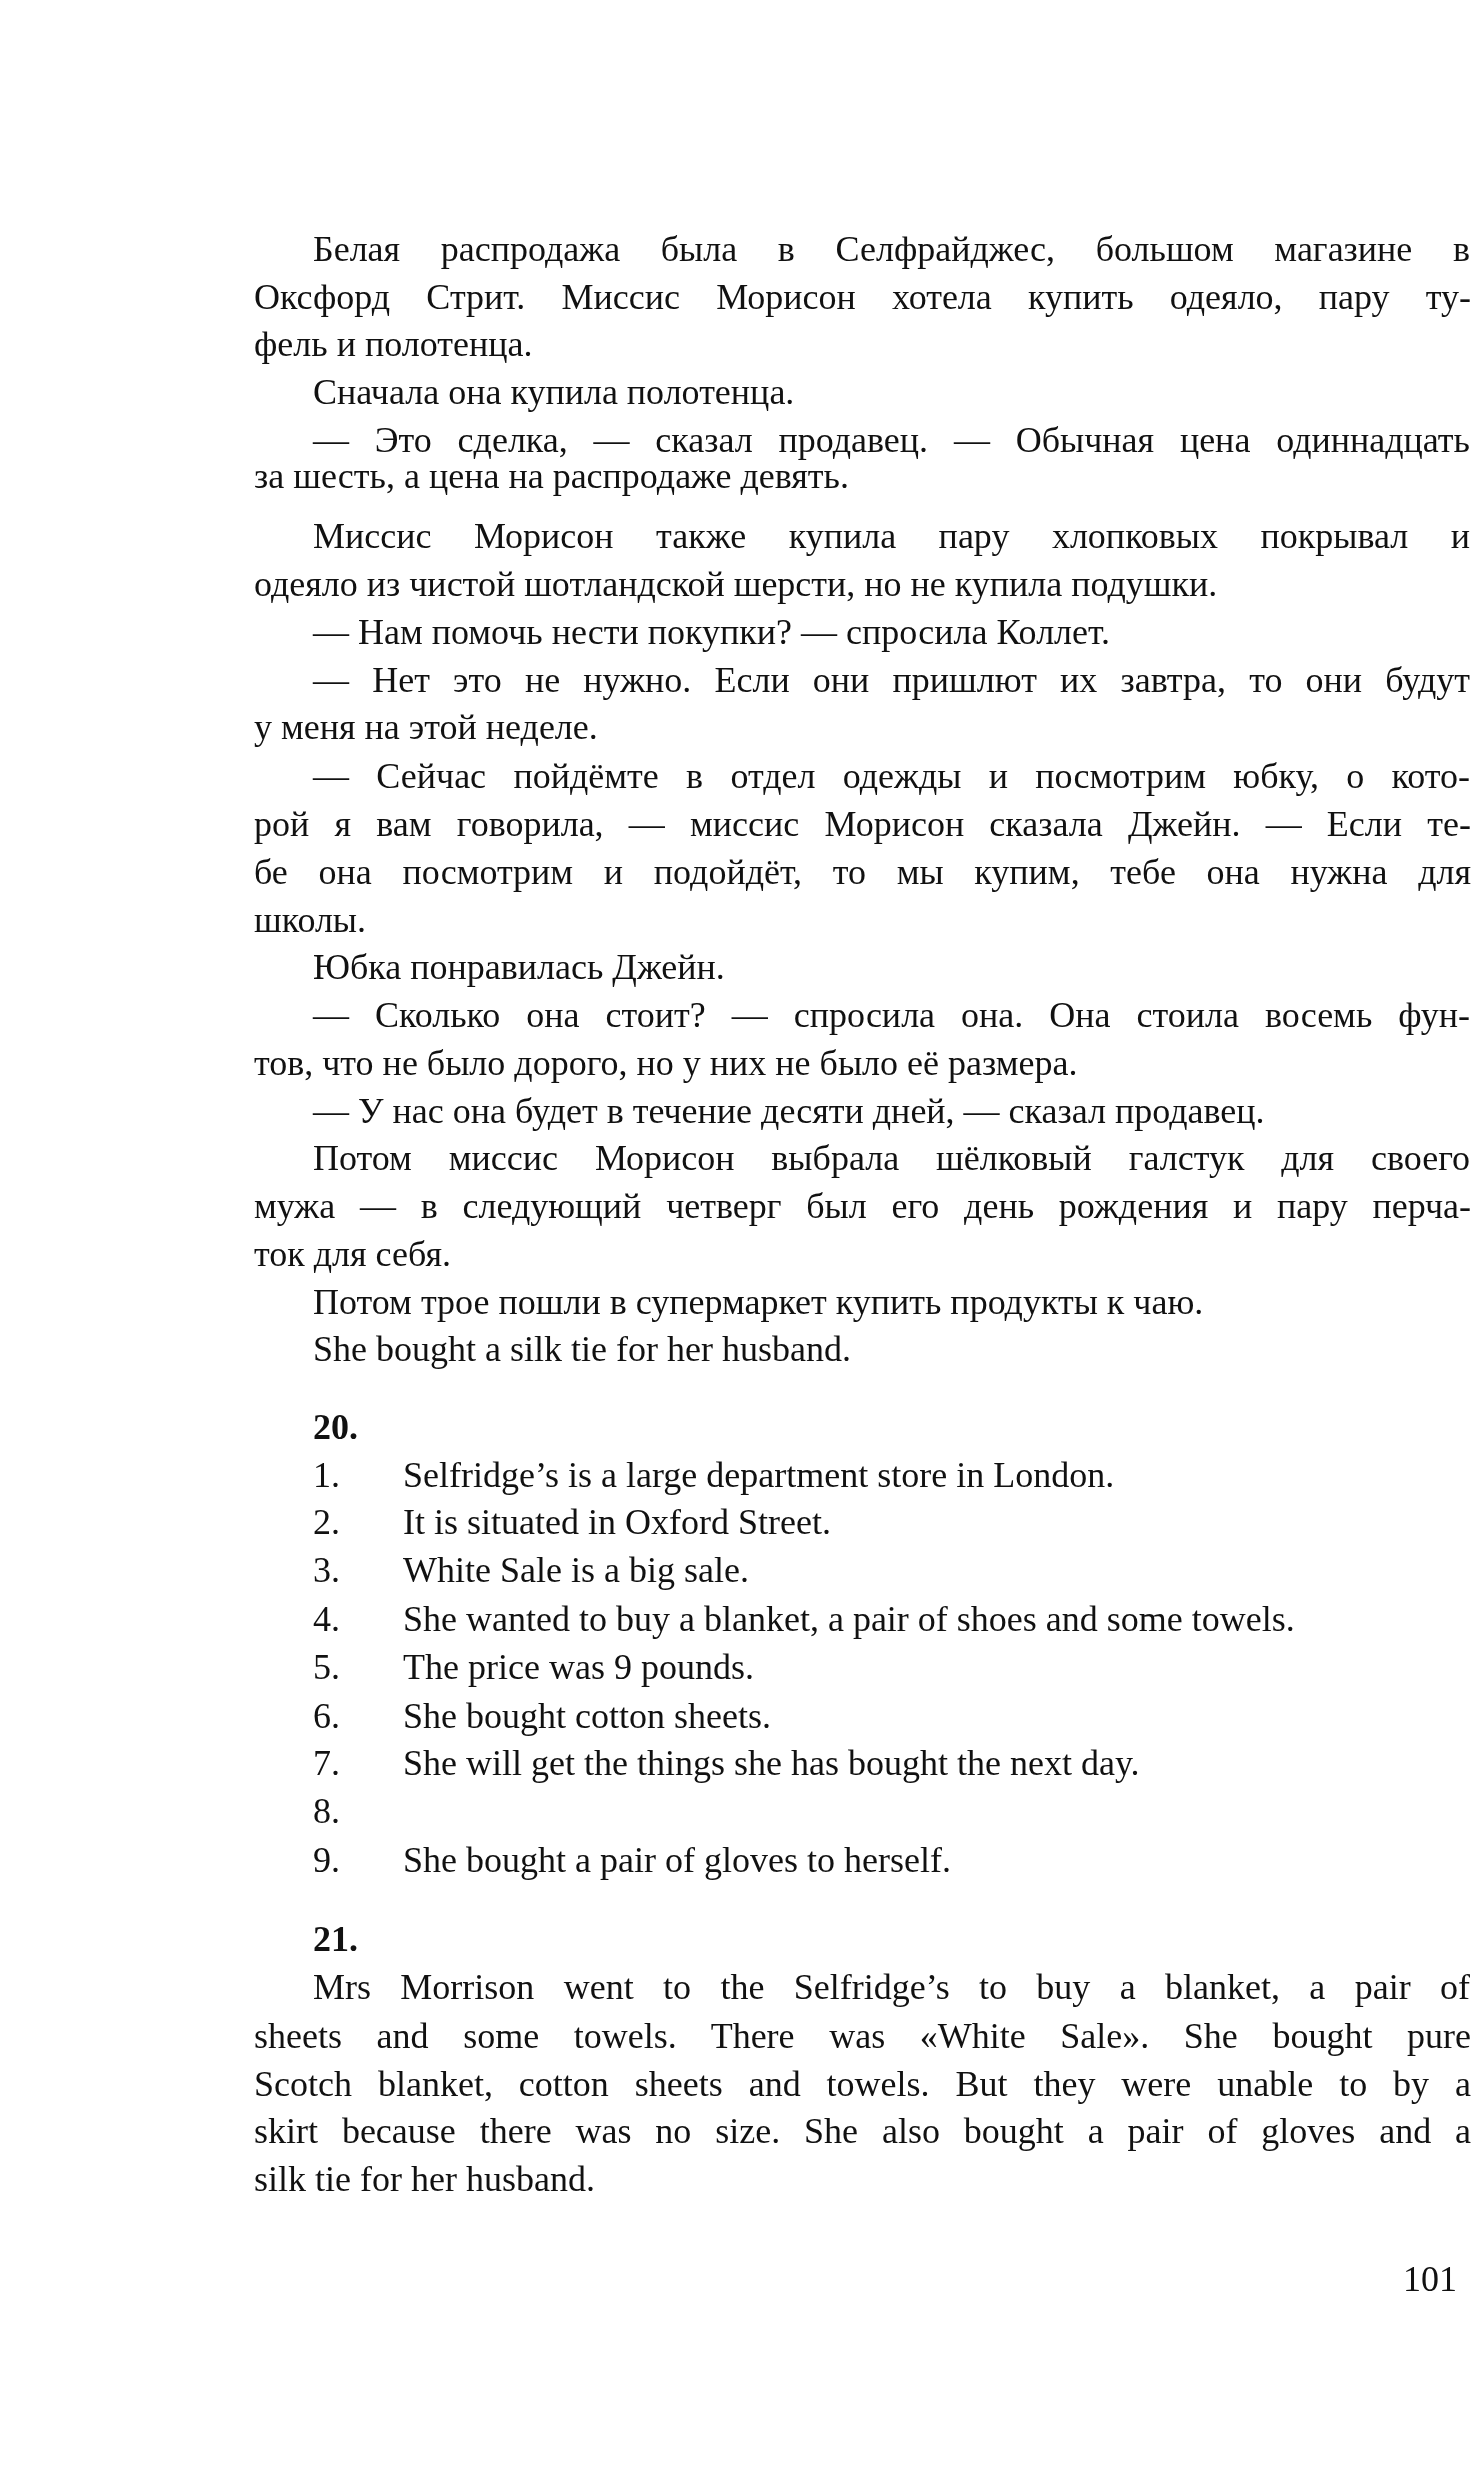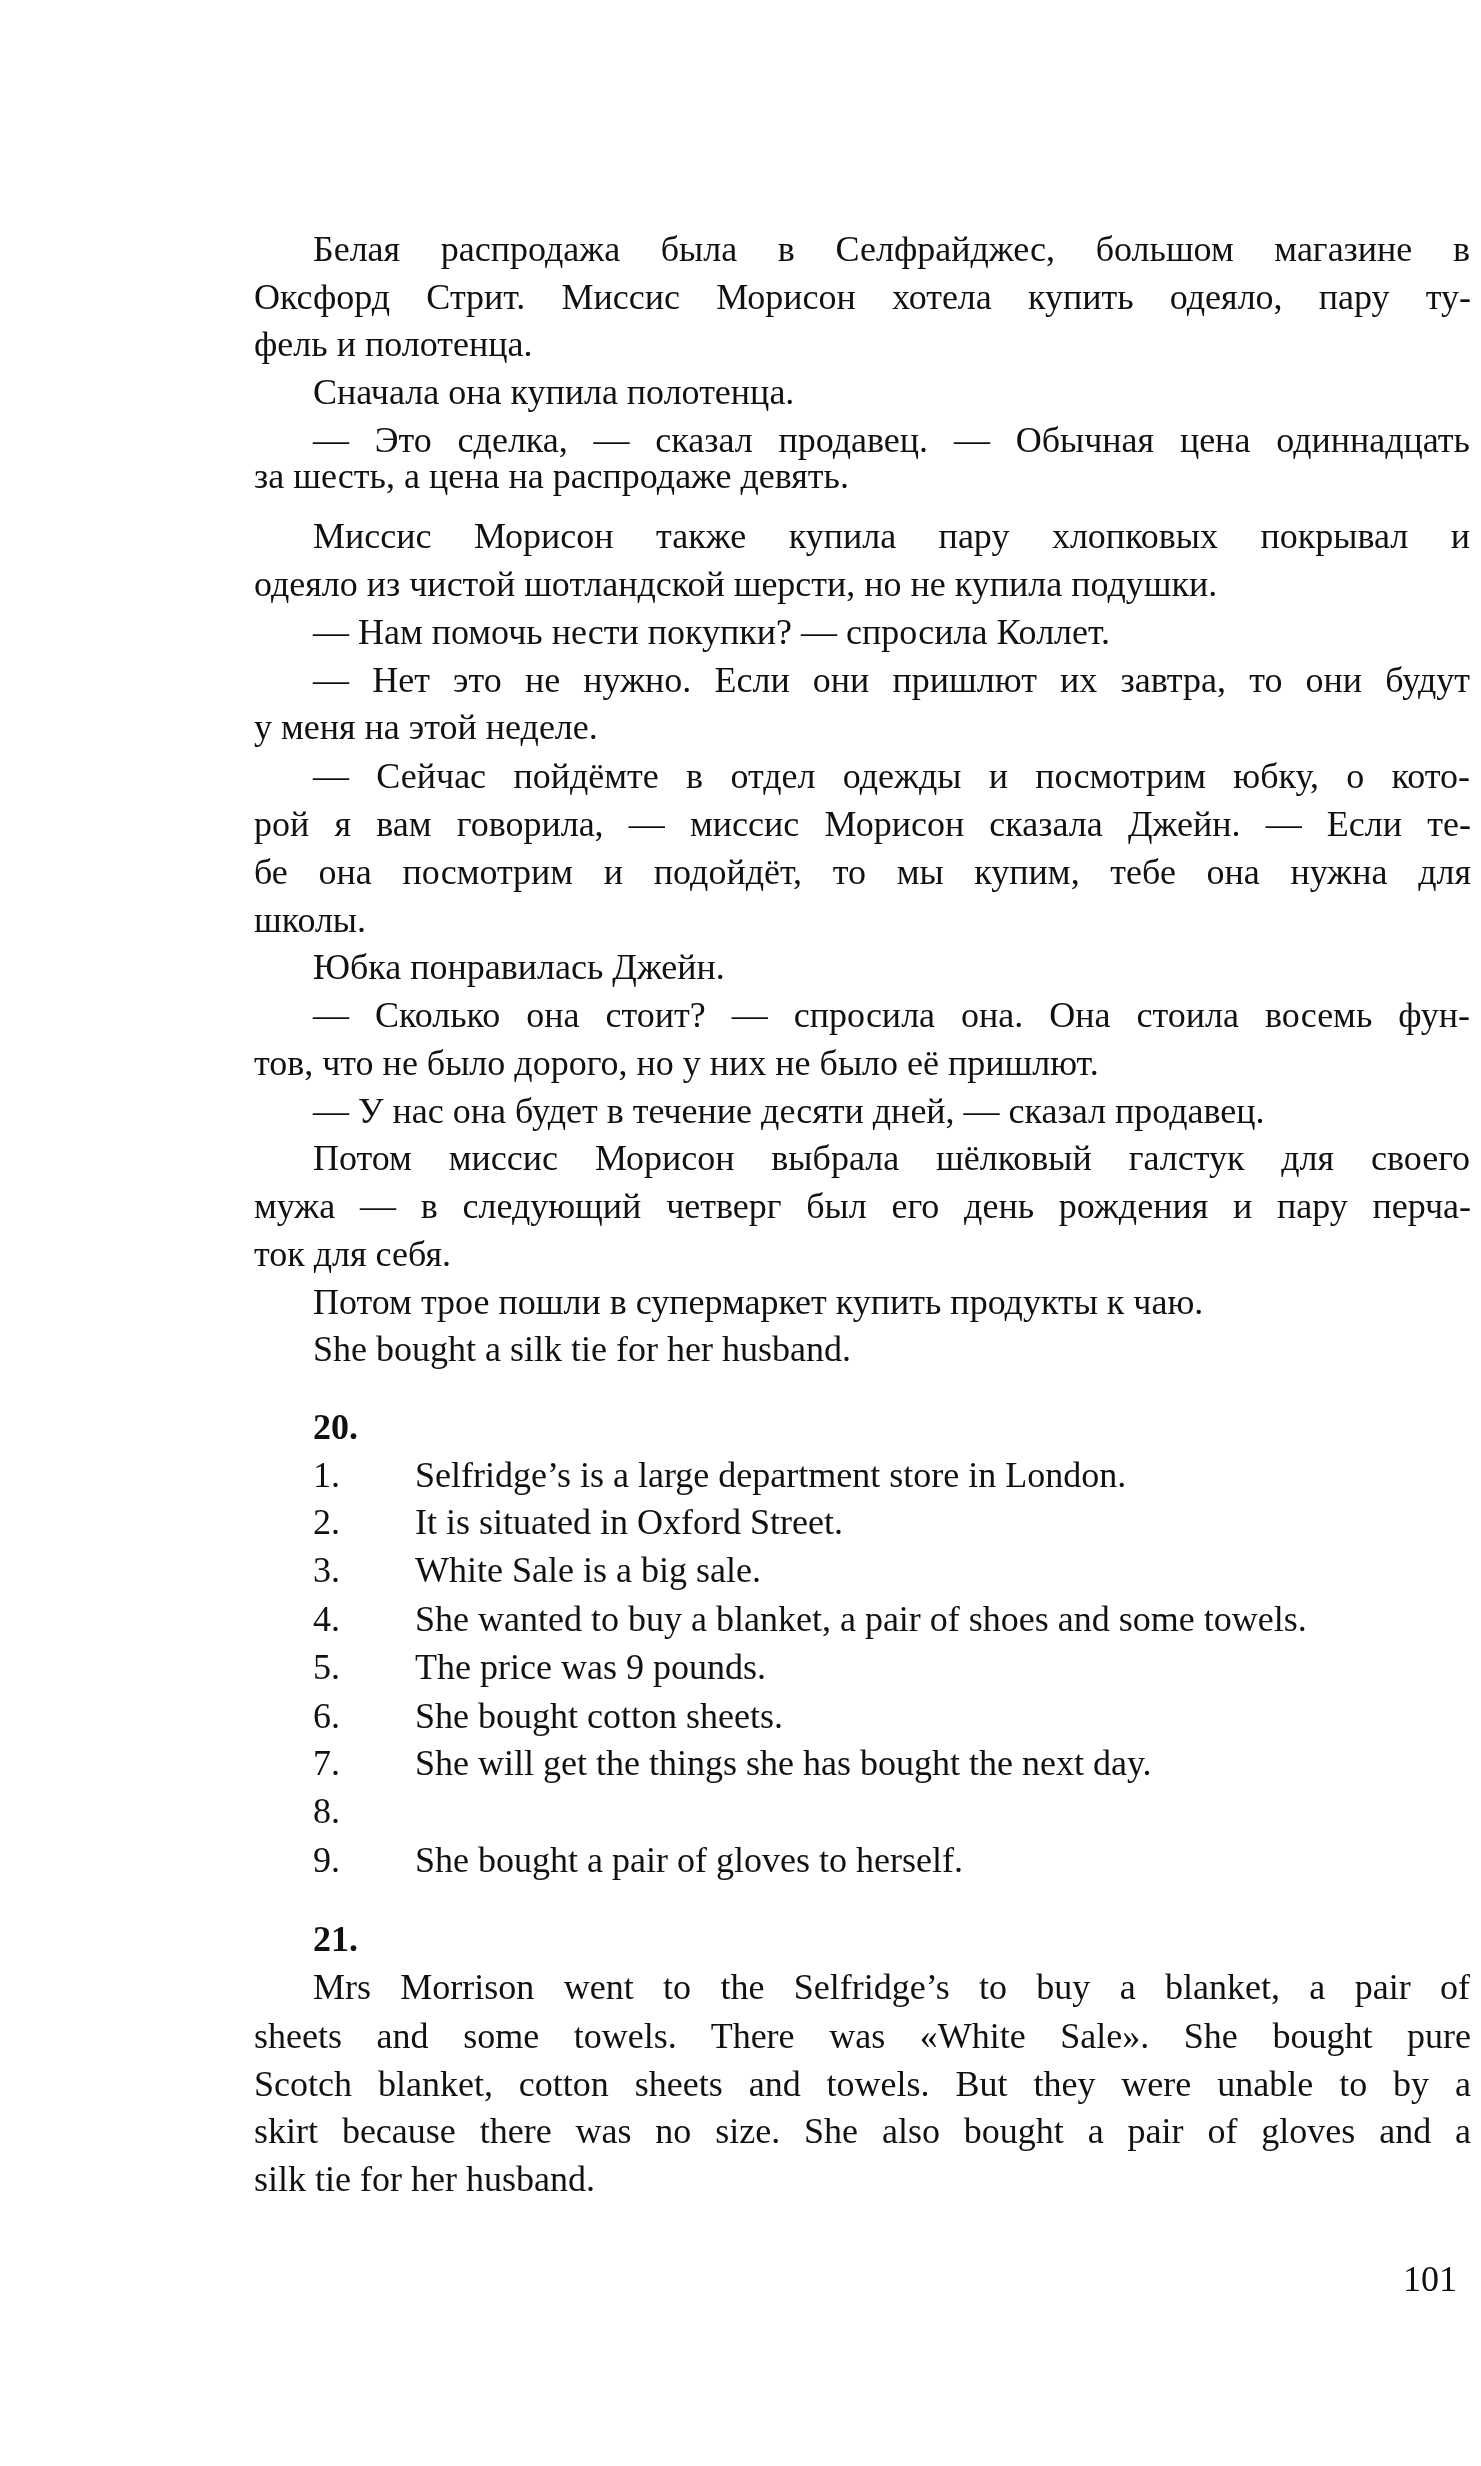--- a/index.html
+++ b/index.html
@@ -50,21 +50,20 @@
     .heading {
       left: 313px;
       font-weight: bold;
       text-align: right;
     }
     .li-num {
       left: 313px;
     }
     .li-text {
       left: 403px;
-      margin-left: 12px;
     }
     .page-number {
       position: absolute;
       left: 1403px;
       top: 2255px;
       font-size: 36px;
       line-height: 48px;
       text-align: center;
     }
   </style>
@@ -83,21 +82,21 @@
   <div class="line plain" style="top:560px">одеяло из чистой шотландской шерсти, но не купила подушки.</div>
   <div class="line plain-first" style="top:608px">— Нам помочь нести покупки? — спросила Коллет.</div>
   <div class="line first" style="top:656px">— Нет это не нужно. Если они пришлют их завтра, то они будут</div>
   <div class="line plain" style="top:703px">у меня на этой неделе.</div>
   <div class="line first" style="top:752px">— Сейчас пойдёмте в отдел одежды и посмотрим юбку, о кото-</div>
   <div class="line full" style="top:800px">рой я вам говорила, — миссис Морисон сказала Джейн. — Если те-</div>
   <div class="line full" style="top:848px">бе она посмотрим и подойдёт, то мы купим, тебе она нужна для</div>
   <div class="line plain" style="top:896px">школы.</div>
   <div class="line plain-first" style="top:943px">Юбка понравилась Джейн.</div>
   <div class="line first" style="top:991px">— Сколько она стоит? — спросила она. Она стоила восемь фун-</div>
-  <div class="line plain" style="top:1039px">тов, что не было дорого, но у них не было её пришлют.</div>
+  <div class="line plain" style="top:1039px">тов, что не было дорого, но у них не было её размера.</div>
   <div class="line plain-first" style="top:1087px">— У нас она будет в течение десяти дней, — сказал продавец.</div>
   <div class="line first" style="top:1134px">Потом миссис Морисон выбрала шёлковый галстук для своего</div>
   <div class="line full" style="top:1182px">мужа — в следующий четверг был его день рождения и пару перча-</div>
   <div class="line plain" style="top:1230px">ток для себя.</div>
   <div class="line plain-first" style="top:1278px">Потом трое пошли в супермаркет купить продукты к чаю.</div>
   <div class="line plain-first" style="top:1325px">She bought a silk tie for her husband.</div>
 
   <div class="line heading" style="top:1403px">20.</div>
 
   <div class="line li-num" style="top:1451px">1.</div>

